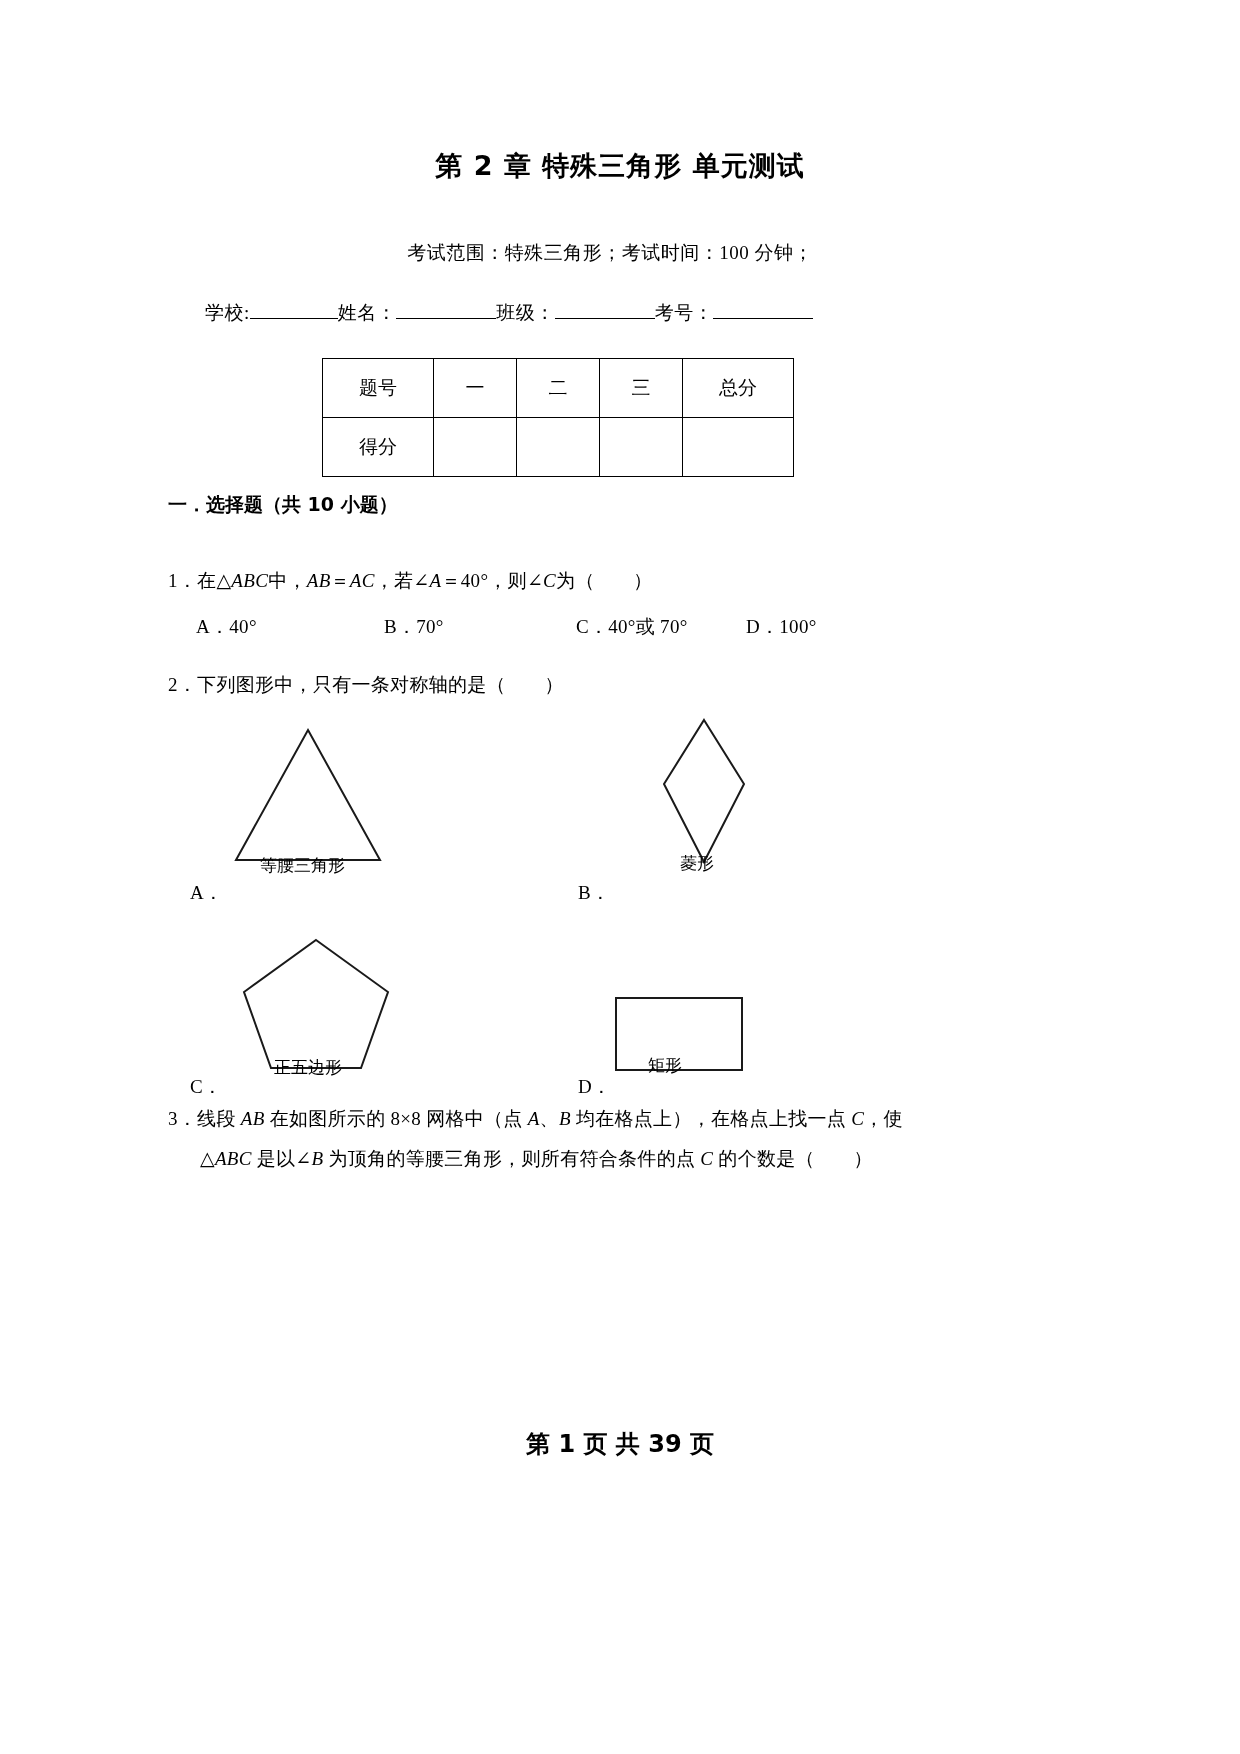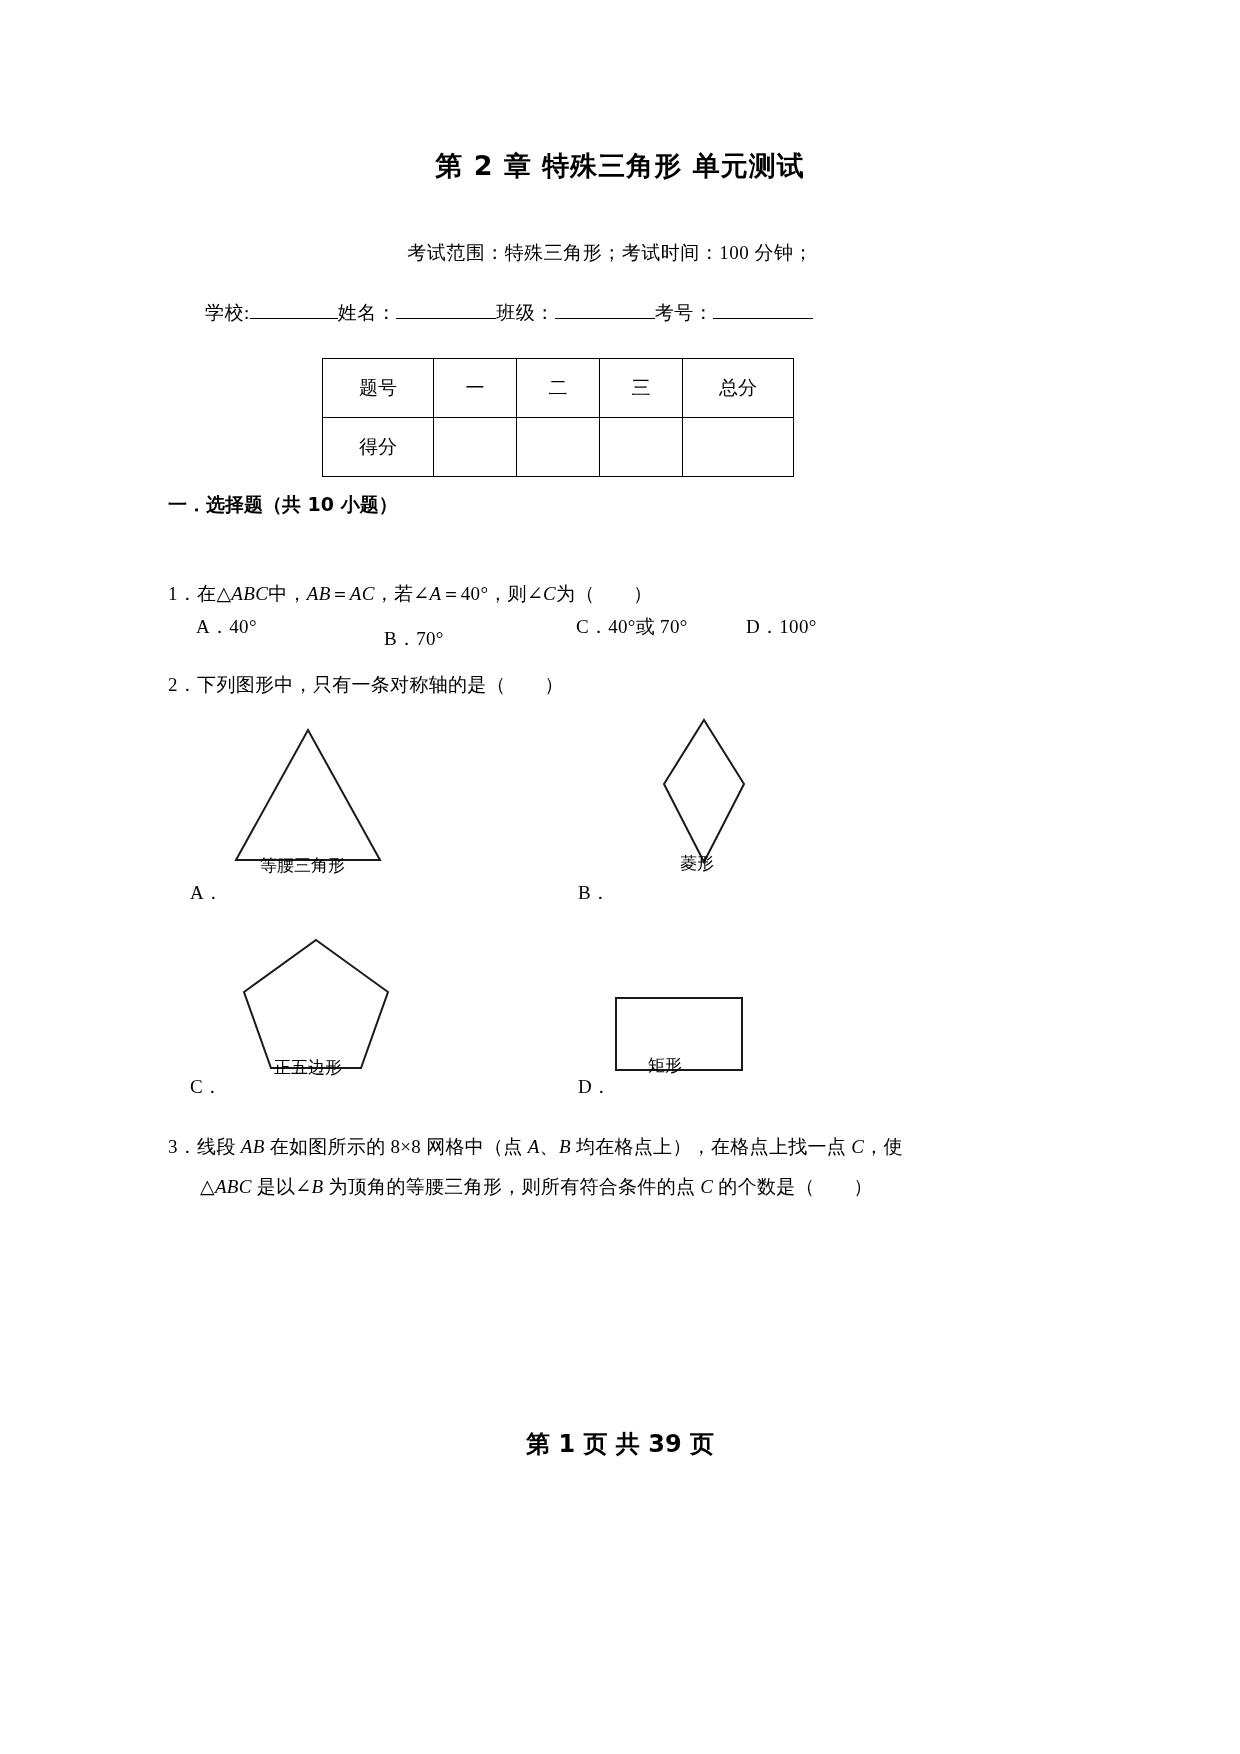--- a/index.html
+++ b/index.html
@@ -84,32 +84,32 @@
     font-weight: bold;
     font-size: 19px;
   }
 
   .q {
     position: absolute;
     font-size: 19px;
     line-height: 30px;
     letter-spacing: 0.3px;
   }
-  .q1 { left: 168px; top: 579px; }
+  .q1 { left: 168px; top: 566px; }
   .q1opts { left: 196px; top: 612px; width: 900px; }
   .q2 { left: 168px; top: 670px; }
-  .q3 { left: 168px; top: 1132px; width: 900px; }
+  .q3 { left: 168px; top: 1104px; width: 900px; }
   .q3 .l2 { display: block; padding-left: 32px; margin-top: 10px; }
 
   i.m { font-family: "Liberation Serif", "DejaVu Serif", serif; font-style: italic; }
 
   .opt-row { position: relative; height: 30px; }
   .opt { position: absolute; top: 0; white-space: nowrap; }
   .oa { left: 0px; }
-  .ob { left: 188px; margin-top: 12px; }
+  .ob { left: 188px; }
   .oc { left: 380px; }
   .od { left: 550px; }
 
   
   .shapes {
     position: absolute;
     left: 168px; top: 722px;
     width: 904px;
     height: 400px;
   }

